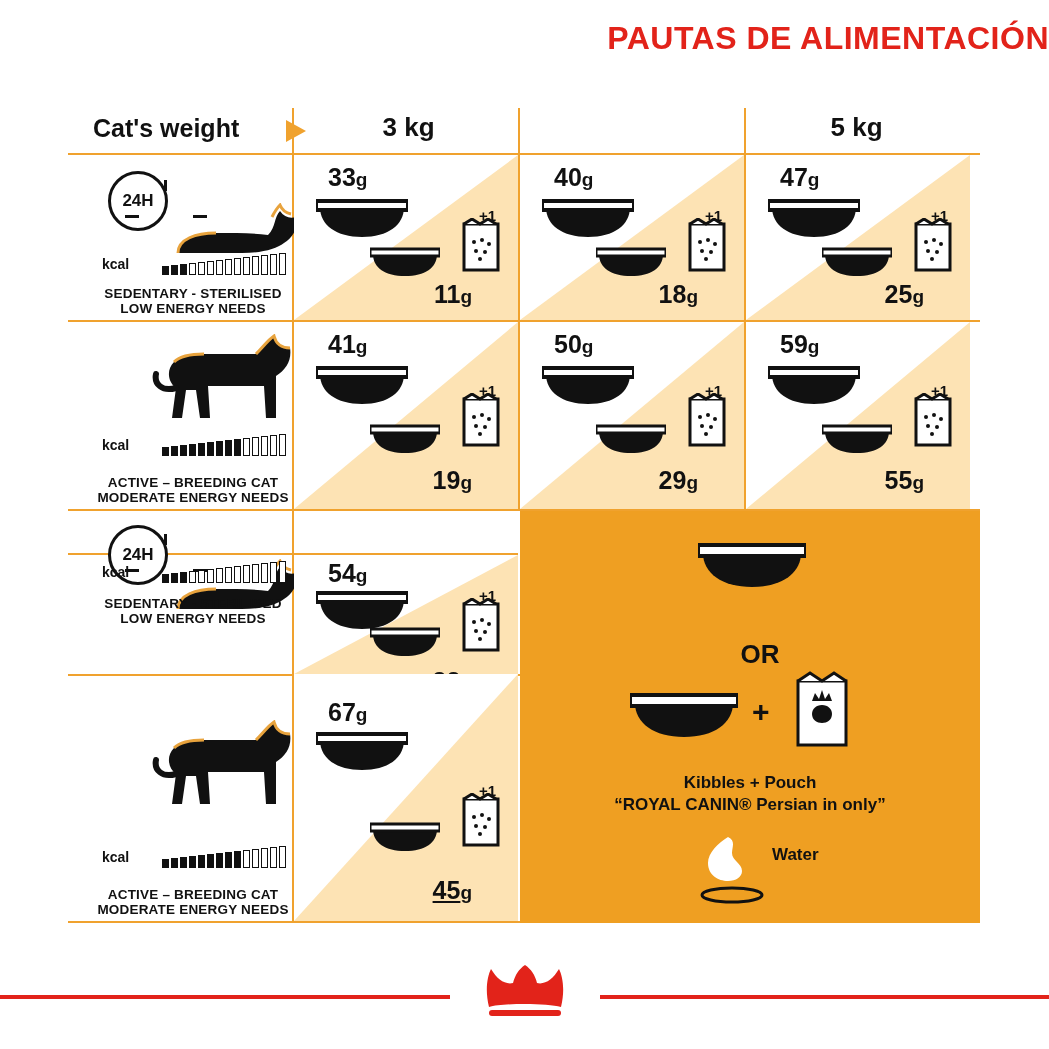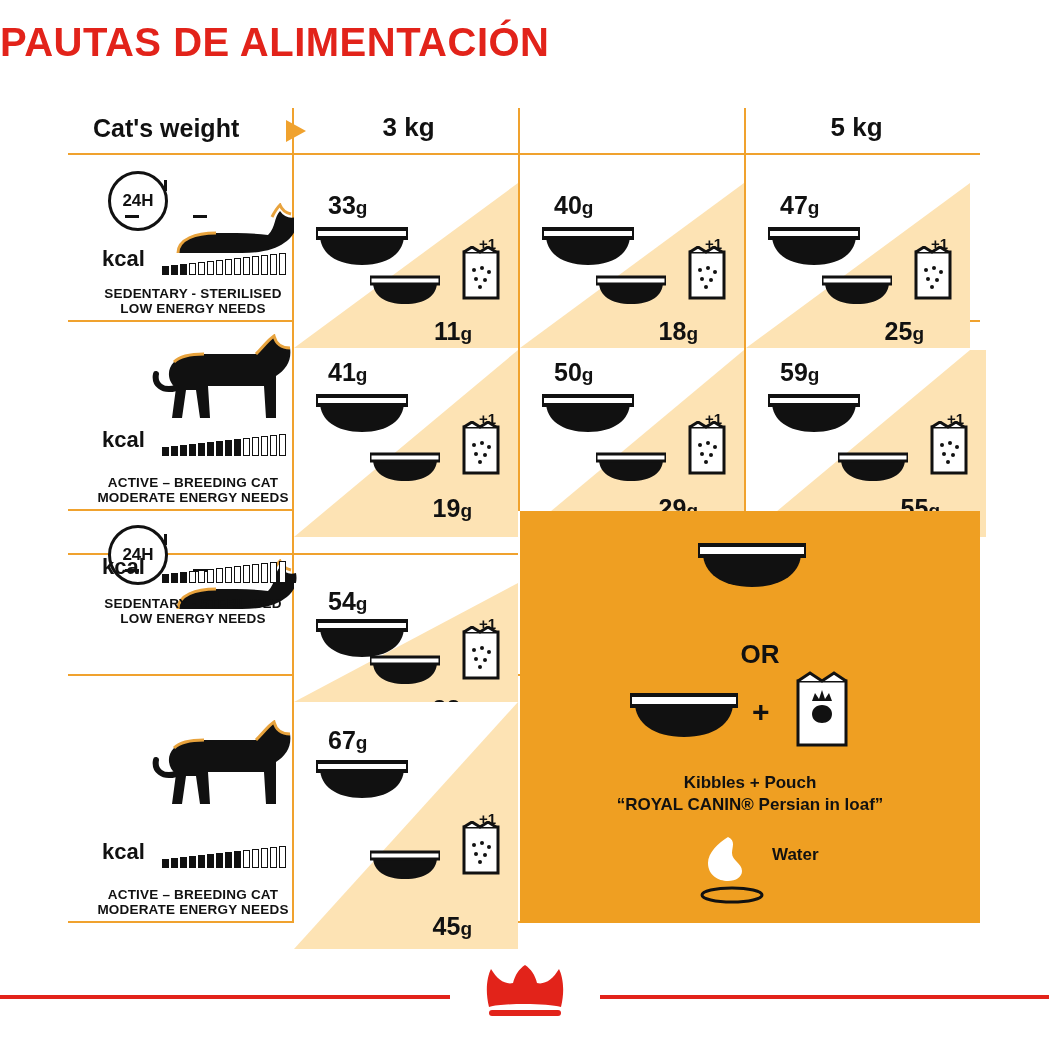--- a/index.html
+++ b/index.html
@@ -9,23 +9,23 @@
     font-family:"Liberation Sans", sans-serif;
     color:#1a1a1a;
     position:relative;
     overflow:hidden;
   }
   .page{position:relative;width:1049px;height:1049px;}
 
   
   .title{
     position:absolute;top:20px;left:0;width:1049px;
-    text-align:left;
+    text-align:right;
     color:#e2231a;
-    font-size:40px;
+    font-size:32px;
     font-weight:bold;
     letter-spacing:0.5px;
   }
 
   
   .table{
     position:absolute;
     left:68px;top:108px;
     width:912px;height:815px;
   }
@@ -75,54 +75,53 @@
     background:#fff;
   }
   .clock-tick{
     position:absolute;left:53px;top:6px;width:3px;height:11px;background:#111;
   }
   .clock-dashL{position:absolute;left:14px;top:41px;width:14px;height:3px;background:#111;}
   .clock-dashR{position:absolute;left:82px;top:41px;width:14px;height:3px;background:#111;}
 
   .kcal{
     position:absolute;left:22px;bottom:48px;
-    font-size:22px;font-weight:bold;color:#111;
+    font-size:14px;font-weight:bold;color:#111;
   }
   .bars{position:absolute;left:82px;bottom:45px;display:flex;align-items:flex-end;gap:2px;height:26px;}
   .bars i{display:block;width:7px;border:1.6px solid #111;box-sizing:border-box;background:#fff;}
   .bars i.fill{background:#111;}
 
   .cap{
     position:absolute;left:0;bottom:4px;width:226px;text-align:center;
     font-size:13.5px;font-weight:bold;color:#111;line-height:15px;
     letter-spacing:0.2px;
   }
 
   
   .cat{position:absolute;}
   .cat svg{display:block;}
 
   
   .cell{
     position:absolute;top:0;width:224px;height:165px;overflow:hidden;
     background:#fde3b4;
-    margin-top:28px;
   }
   .cell .tri{
     position:absolute;left:0;top:0;width:0;height:0;
     border-top:165px solid #ffffff;
     border-right:224px solid transparent;
   }
   .cell .g-top{
     position:absolute;left:34px;top:8px;
     font-size:25px;font-weight:600;color:#111;
   }
   .cell .g-top small{font-size:19px;}
   .cell .g-bot{
-    position:absolute;right:46px;bottom:2px;
+    position:absolute;right:46px;bottom:11px;
     font-size:25px;font-weight:600;color:#111;
   }
   .cell .g-bot small{font-size:19px;}
   .cell .bowl{position:absolute;left:22px;top:42px;}
   .cell .bowl2{position:absolute;right:78px;bottom:38px;}
   .cell .pouch{position:absolute;right:16px;bottom:44px;}
   .cell .plus1{position:absolute;right:22px;bottom:96px;font-size:15px;font-weight:bold;color:#111;}
 
   .c1{left:226px;}
   .c2{left:452px;}
@@ -415,21 +414,21 @@
         </div>
         <div class="bowl2" style="bottom:50px;">
           <svg width="70" height="32" viewBox="0 0 70 32">
               <path d="M3 8 h64 c0 14 -12 22 -32 22 S3 22 3 8 Z" fill="#111"></path>
               <path d="M0 3 h70 v7 H0 Z" fill="#fff" stroke="#111" stroke-width="3"></path>
             </svg>
         </div>
         <div class="g-bot" style="bottom:14px;"><span>29</span><small>g</small></div>
       </div>
 
-      <div class="cell c3" style="height:187px;padding-left:16px;">
+      <div class="cell c3" style="height:187px;">
         <div class="tri" style="border-top-width:187px;"></div>
         <div class="g-top"><span>59</span><small>g</small></div>
         <div class="bowl">
           <svg width="92" height="42" viewBox="0 0 92 42">
               <path d="M4 10 h84 c0 18 -16 30 -42 30 S4 28 4 10 Z" fill="#111"></path>
               <path d="M0 4 h92 v9 H0 Z" fill="#fff" stroke="#111" stroke-width="4"></path>
             </svg>
         </div>
         <div class="plus1" style="bottom:110px;">+1</div>
         <div class="pouch" style="bottom:58px;">
@@ -579,21 +578,21 @@
               <circle cx="25" cy="34" r="2" fill="#111"></circle>
               <circle cx="20" cy="41" r="2" fill="#111"></circle>
             </svg>
         </div>
         <div class="bowl2" style="bottom:64px;">
           <svg width="70" height="32" viewBox="0 0 70 32">
               <path d="M3 8 h64 c0 14 -12 22 -32 22 S3 22 3 8 Z" fill="#111"></path>
               <path d="M0 3 h70 v7 H0 Z" fill="#fff" stroke="#111" stroke-width="3"></path>
             </svg>
         </div>
-        <div class="g-bot" style="bottom:8px;"><span>45</span><small>g</small></div>
+        <div class="g-bot" style="bottom:16px;text-decoration:underline;"><span>45</span><small>g</small></div>
       </div>
     </div>
 
     <div class="panel">
       <div style="position:absolute;left:178px;top:30px;">
         <svg width="108" height="48" viewBox="0 0 108 48">
             <path d="M5 12 h98 c0 20 -19 34 -49 34 S5 32 5 12 Z" fill="#111"></path>
             <path d="M0 4 h108 v11 H0 Z" fill="#fff" stroke="#111" stroke-width="4"></path>
           </svg>
       </div>
@@ -608,21 +607,21 @@
       <div class="plus" style="position:absolute;left:232px;top:184px;">+</div>
       <div style="position:absolute;left:272px;top:160px;">
         <svg width="60" height="78" viewBox="0 0 60 78">
             <rect x="6" y="10" width="48" height="64" fill="#fff" stroke="#111" stroke-width="3"></rect>
             <path d="M6 10 l12 -8 l12 8 l12 -8 l12 8" fill="#fff" stroke="#111" stroke-width="3"></path>
             <path d="M30 34 c-6 0 -10 4 -10 9 c0 6 5 9 10 9 s10 -3 10 -9 c0 -5 -4 -9 -10 -9 z" fill="#111"></path>
             <path d="M20 30 l3 -8 l4 6 l3 -9 l3 9 l4 -6 l3 8 z" fill="#111"></path>
           </svg>
       </div>
       <div class="p-text" style="position:absolute;left:0;top:262px;width:460px;">Kibbles + Pouch</div>
-      <div class="quote" style="position:absolute;left:0;top:284px;width:460px;">“ROYAL CANIN® Persian in loaf”</div>
+      <div class="quote" style="position:absolute;left:0;top:284px;width:460px;">“ROYAL CANIN® Persian in only”</div>
 
       <div style="position:absolute;left:178px;top:322px;">
         <svg width="70" height="72" viewBox="0 0 70 72">
           <path d="M30 4 c-10 6 -20 16 -20 26 c0 12 10 18 20 18 c8 0 14 -4 14 -10 c0 -8 -10 -10 -10 -18 c0 -6 4 -12 -4 -16 z" fill="#fff"></path>
           <ellipse cx="34" cy="62" rx="30" ry="7" fill="none" stroke="#111" stroke-width="3"></ellipse>
         </svg>
       </div>
       <div class="water" style="position:absolute;left:252px;top:334px;">Water</div>
     </div>
 

